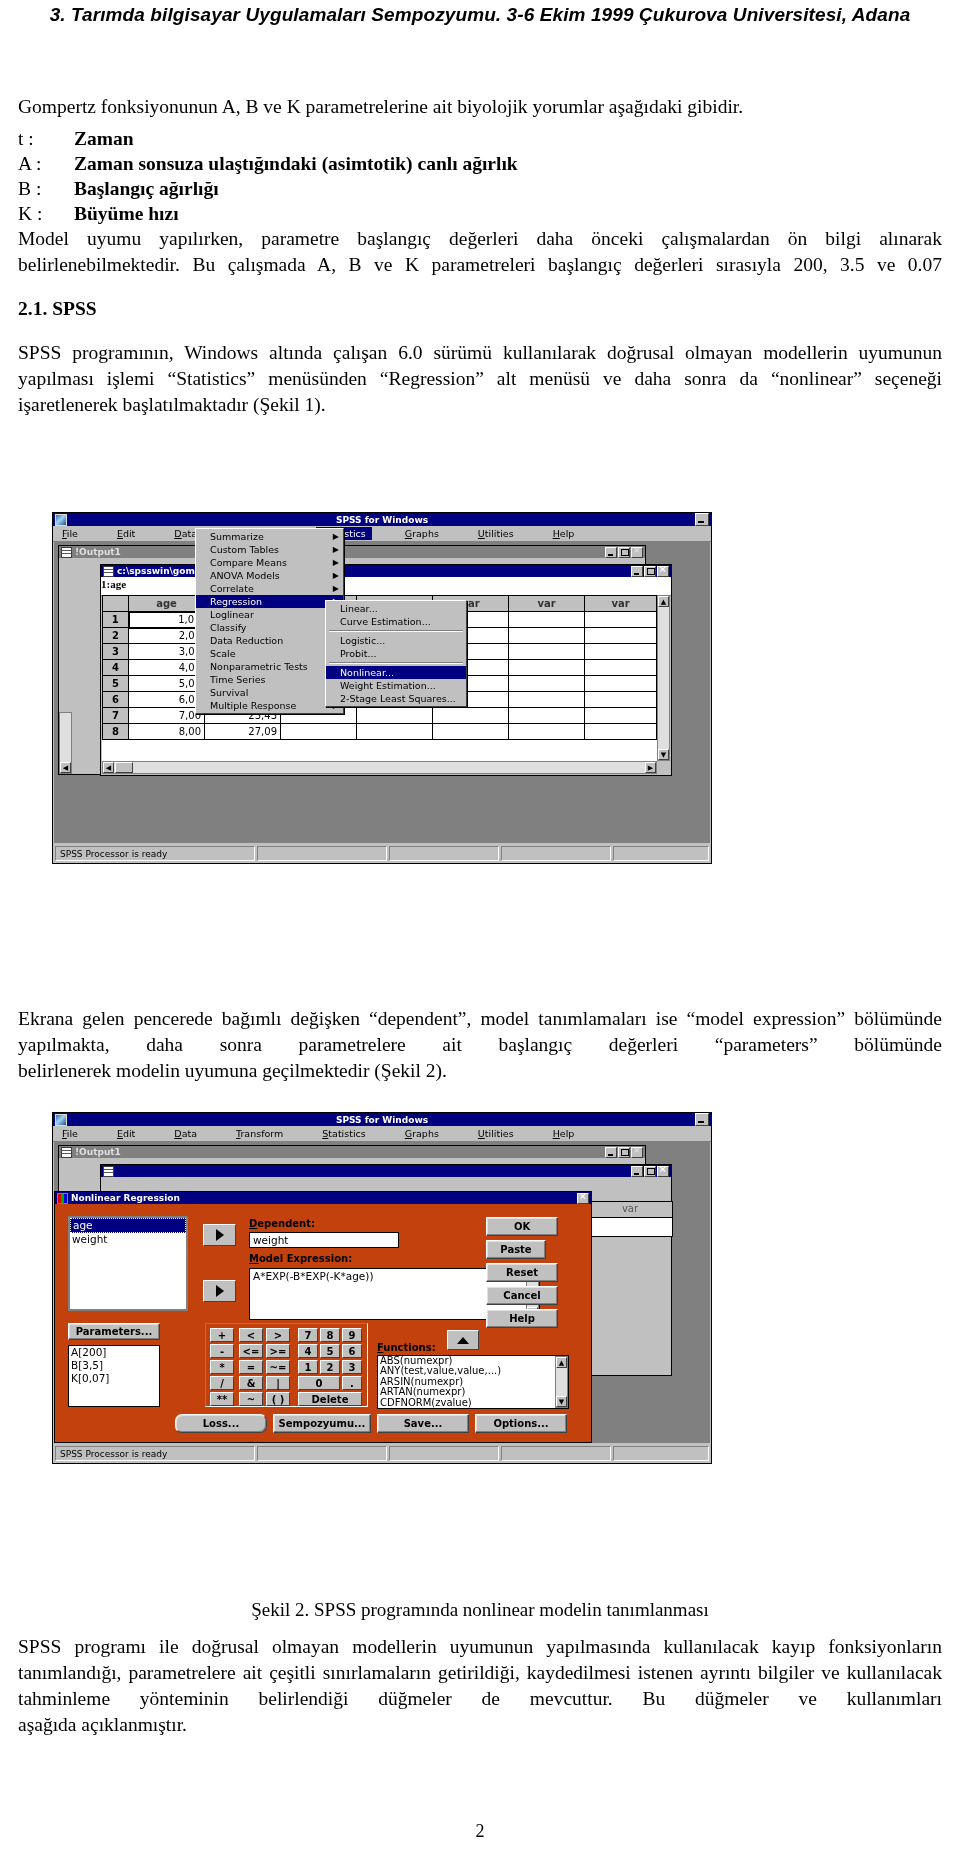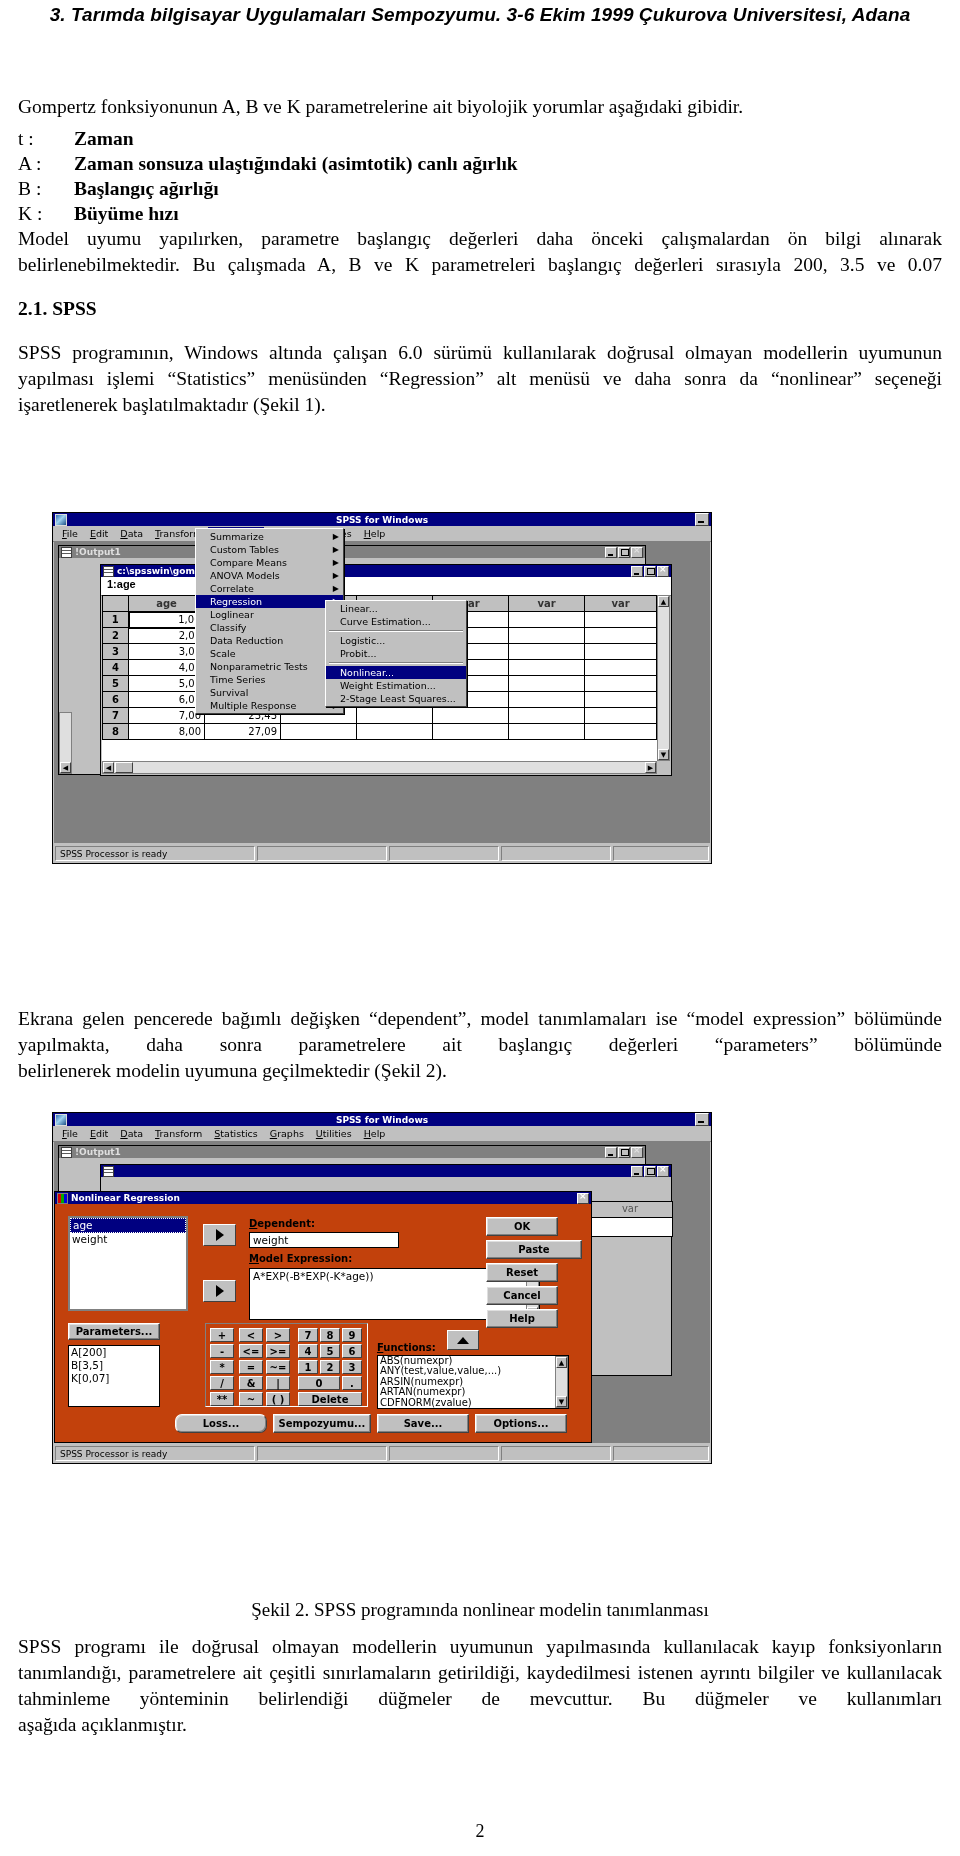--- a/index.html
+++ b/index.html
@@ -53,21 +53,21 @@
   }
   .sysbtn {
     width:12px; height:11px; background:#c0c0c0; border:1px solid #fff;
     border-right-color:#404040; border-bottom-color:#404040;
     margin-left:1px; position:relative; flex:none;
   }
   .sysbtn.min::after{content:"";position:absolute;left:2px;bottom:2px;width:6px;height:2px;background:#000;}
 
   .menubar {
     height:15px; background:#c0c0c0; display:flex; align-items:center;
-    border-bottom:1px solid #808080; padding-left:3px;
+    border-bottom:1px solid #808080; padding-left:3px;gap:27px;
   }
   .menubar .mi { padding:1px 6px; font-size:9.5px; white-space:nowrap; }
   .menubar .mi u { text-decoration:underline; }
   .menubar .mi.active { background:#000080; color:#fff; }
 
   .clientarea { position:absolute; left:1px; right:1px; top:29px; bottom:20px; background:#808080; }
 
   
   .mdi { position:absolute; background:#c0c0c0; border:1px solid #000; box-sizing:border-box; }
   .mdi .mtitle {
@@ -77,21 +77,21 @@
   .mdi .mtitle.act { background:#000080; color:#fff; }
   .micon { width:9px;height:9px;flex:none;background:#dcdcdc;border:1px solid #404040;
            background-image:linear-gradient(#fff 2px,#5a5a5a 2px,#5a5a5a 3px,#fff 3px,#fff 5px,#5a5a5a 5px,#5a5a5a 6px,#fff 6px); }
   .mdi .mcap{margin-left:3px;flex:1;white-space:nowrap;overflow:hidden;}
   .mbtn{width:10px;height:9px;background:#c0c0c0;border:1px solid #fff;border-right-color:#404040;border-bottom-color:#404040;margin-left:1px;flex:none;position:relative;}
   .mbtn.min::after{content:"";position:absolute;left:2px;bottom:1px;width:5px;height:2px;background:#000;}
   .mbtn.max::after{content:"";position:absolute;left:2px;top:1px;width:6px;height:5px;border:1px solid #000;}
   .mbtn.close::after{content:"\00d7";position:absolute;left:1px;top:-3px;font-size:9px;line-height:11px;}
 
   .cellref { height:16px; background:#fff; border-bottom:1px solid #808080;
-             font-weight:bold; font-size:11px; padding:1px 6px; font-family:Liberation Sans, sans-serif;}
+             font-weight:bold; font-size:11px; padding:1px 0; font-family:Liberation Serif, serif;}
 
   
   table.grid { border-collapse:collapse; table-layout:fixed; background:#fff; font-size:10px; }
   table.grid td, table.grid th { border:1px solid #000; height:16px; padding:0 3px; box-sizing:border-box; }
   table.grid th { background:#c0c0c0; text-align:center; font-weight:bold; font-size:10px; color:#333;}
   table.grid td.rn { background:#c0c0c0; text-align:center; font-weight:bold; width:26px; }
   table.grid td.num { text-align:right; background:#fff; }
   table.grid td.sel { border:2px solid #000; }
   .varhdr{ background:#c0c0c0; color:#555; }
 
@@ -573,21 +573,21 @@
         </div>
 
         <div class="btn" style="left:13px; top:131px; width:92px; height:17px;">Parameters...</div>
         <div class="listbox" style="position:absolute; left:13px; top:153px; width:92px; height:62px; border:1px solid #000;">
           <div class="li">A[200]</div>
           <div class="li">B[3,5]</div>
           <div class="li">K[0,07]</div>
         </div>
 
         <div class="btn" style="left:431px; top:25px; width:72px; height:19px;">OK</div>
-        <div class="btn" style="left:431px; top:48px; width:96px; height:19px;">Paste</div>
+        <div class="btn" style="left:431px; top:48px; width:60px; height:19px;">Paste</div>
         <div class="btn" style="left:431px; top:71px; width:72px; height:19px;">Reset</div>
         <div class="btn" style="left:431px; top:94px; width:72px; height:19px;">Cancel</div>
         <div class="btn" style="left:431px; top:117px; width:72px; height:19px;">Help</div>
 
         <div class="btn" style="left:120px; top:222px; width:92px; height:19px;border-radius:7px;">Loss...</div>
         <div class="btn" style="left:218px; top:222px; width:98px; height:19px;">Sempozyumu...</div>
         <div class="btn" style="left:322px; top:222px; width:92px; height:19px;">Save...</div>
         <div class="btn" style="left:420px; top:222px; width:92px; height:19px;">Options...</div>
       </div>
     </div>

